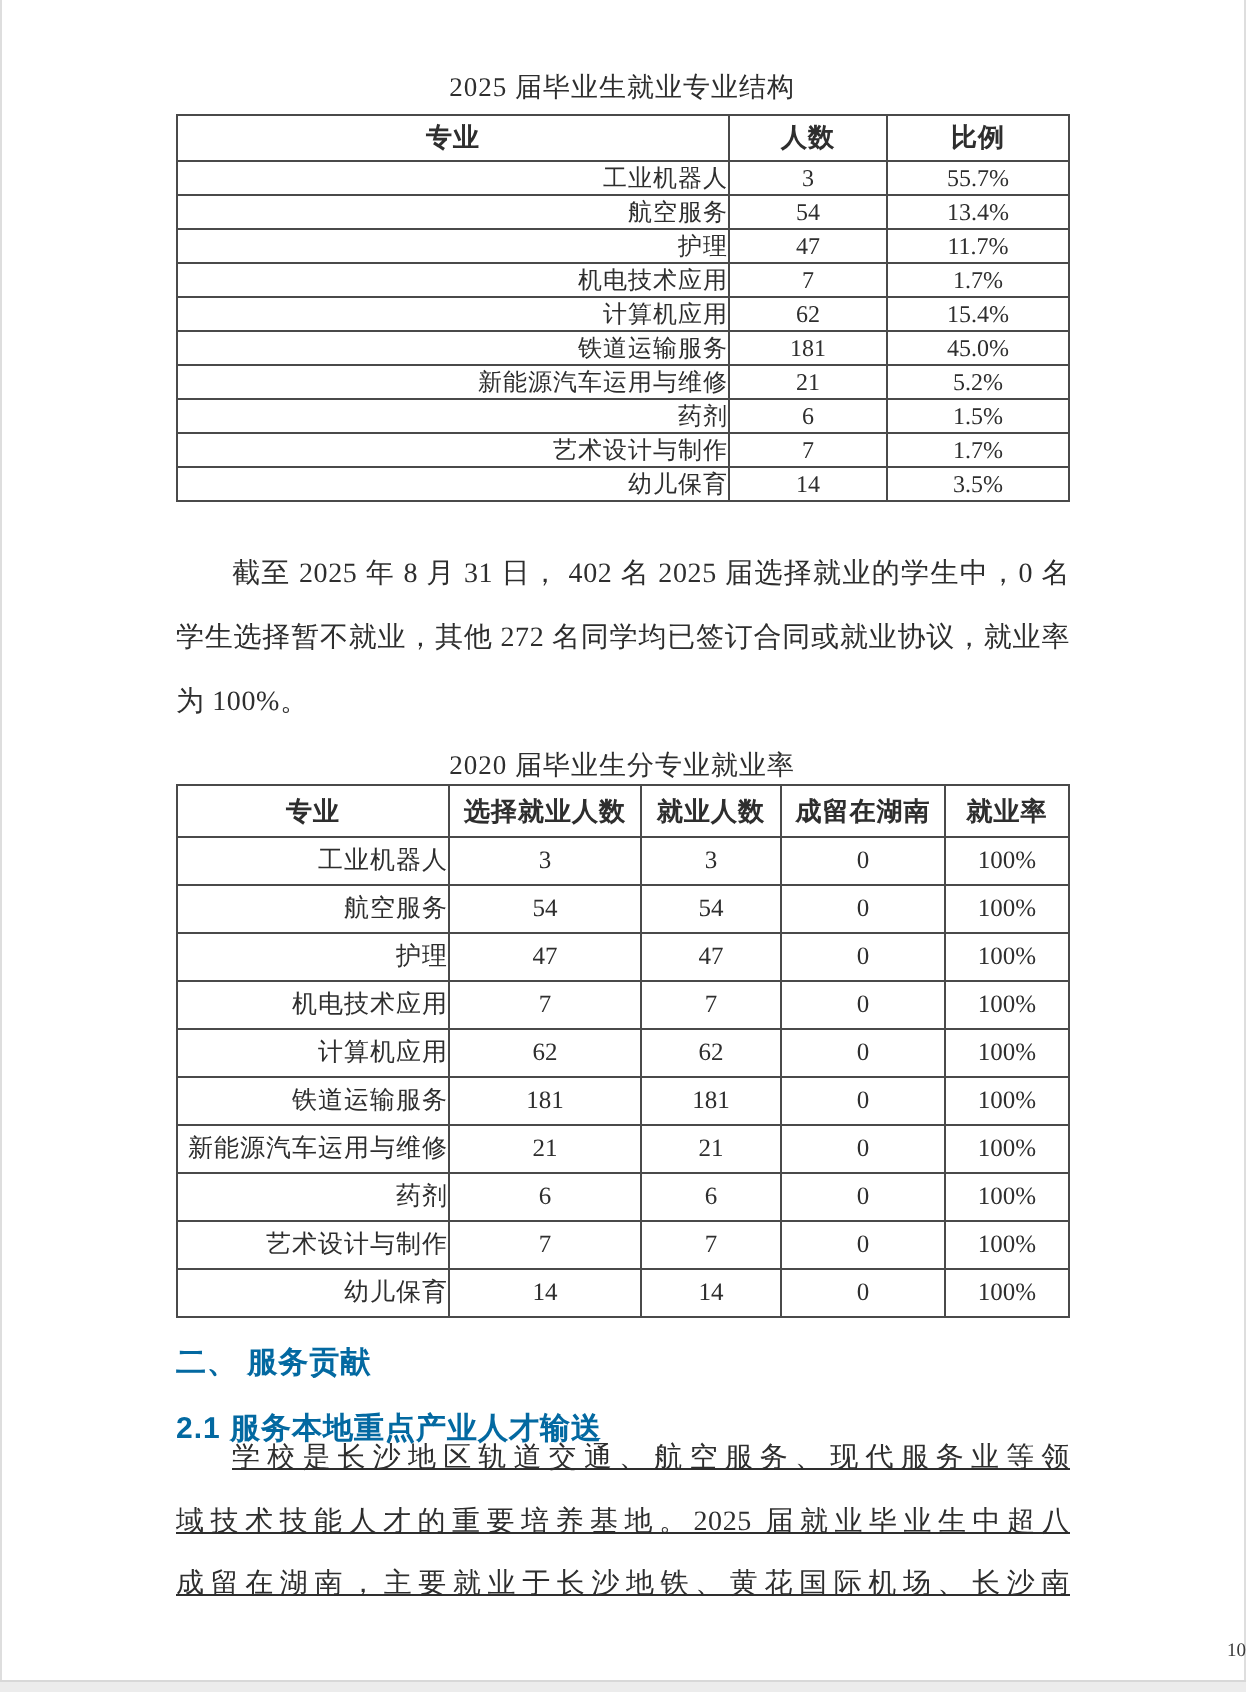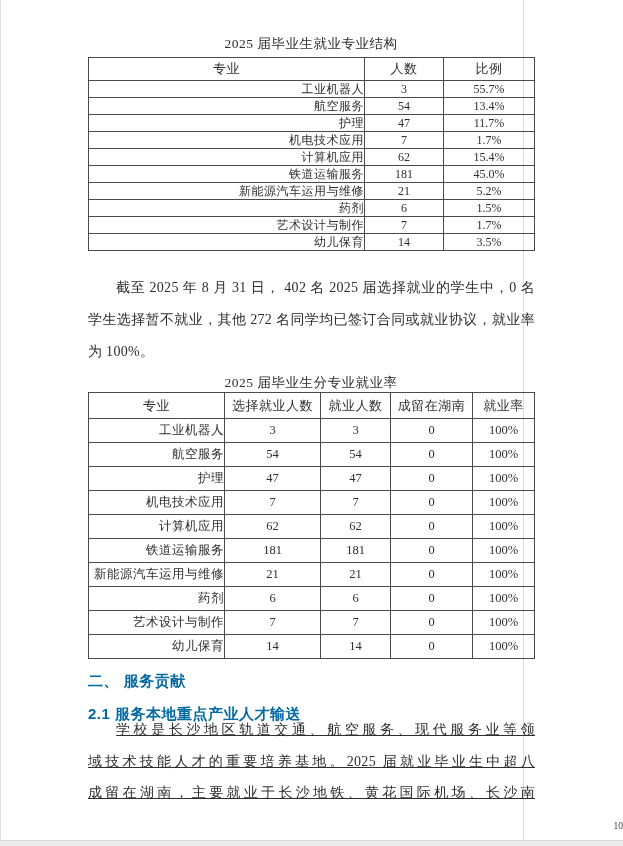--- a/index.html
+++ b/index.html
@@ -1,18 +1,18 @@
 <!DOCTYPE html>
 <html><head>
 <meta charset="utf-8">
 <style>
   * { margin: 0; padding: 0; box-sizing: border-box; }
   html, body { width: 623px; height: 846px; background: #ffffff; overflow: hidden; }
   .page {
-    position: relative; width: 524px; height: 846px; background: #ffffff;
+    position: relative; width: 623px; height: 846px; background: #ffffff;
     font-family: "Liberation Serif", "DejaVu Serif", serif;
     color: #2e2e2e;
   }
   .edge-left, .edge-right {
     position: absolute; top: 0; width: 1px; height: 840px; background: #dedede;
   }
   .edge-left { left: 0; } .edge-right { right: 0; }
   .viewer-strip {
     position: absolute; left: 0; top: 840px; width: 623px; height: 6px;
     background: #ececec; border-top: 1px solid #d8d8d8;
@@ -29,21 +29,21 @@
     border: 1.5px solid #3f3f3f;
   }
   .tbl1 { top: 57px; }
   .tbl2 { top: 392px; }
   .tbl th, .tbl td {
     border: 1px solid #4a4a4a; text-align: center;
     overflow: hidden; white-space: nowrap; vertical-align: middle;
   }
   .tbl th {
     font-family: "Liberation Sans", "DejaVu Sans", sans-serif;
-    font-weight: normal; font-size: 13px; letter-spacing: 0.5px;
+    font-weight: bold; font-size: 13px; letter-spacing: 0.5px;
   }
   .tbl1 th { height: 23px; }
   .tbl1 td { height: 17px; font-size: 12px; line-height: 1; }
   .tbl2 th { height: 26px; }
   .tbl2 td { height: 24px; font-size: 12.5px; }
   .tbl td:first-child { text-align: right; padding-left: 5px; letter-spacing: 0.5px; }
   .para { position: absolute; left: 88px; width: 447px; font-size: 14px; letter-spacing: 0.3px; }
   .p1 { top: 272px; }
   .p2 { top: 714px; text-decoration: underline; }
   .p1 .line { line-height: 32px; }
@@ -139,21 +139,21 @@
         </tr>
       </tbody>
   </table>
 
   <div class="para p1">
     <div class="line indent">截至 2025 年 8 月 31 日， 402 名 2025 届选择就业的学生中，0 名</div>
     <div class="line">学生选择暂不就业，其他 272 名同学均已签订合同或就业协议，就业率</div>
     <div class="line last">为 100%。</div>
   </div>
 
-  <div class="caption t2">2025 届毕业生分专业就业率</div>
+  <div class="caption t2">2020 届毕业生分专业就业率</div>
 
   <table class="tbl tbl2">
     <colgroup>
       <col style="width:136px">
         <col style="width:96px">
         <col style="width:70px">
         <col style="width:82px">
         <col style="width:62px">
     </colgroup>
     <thead>

